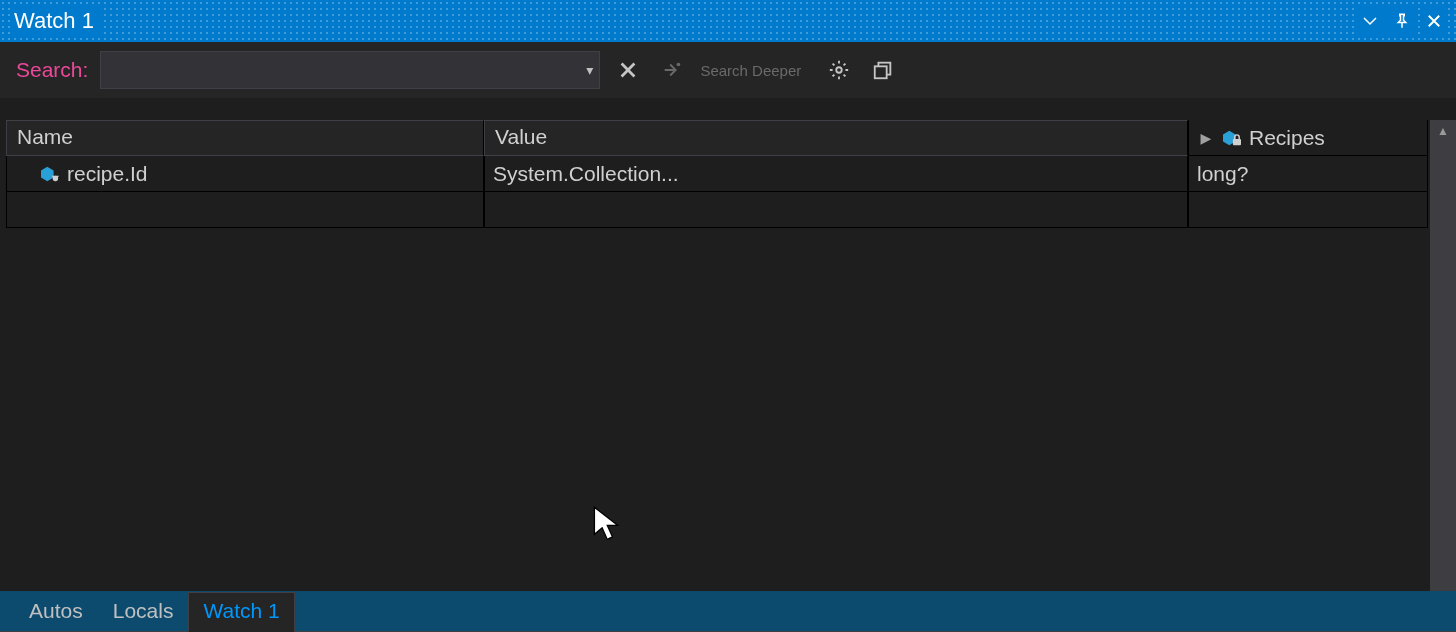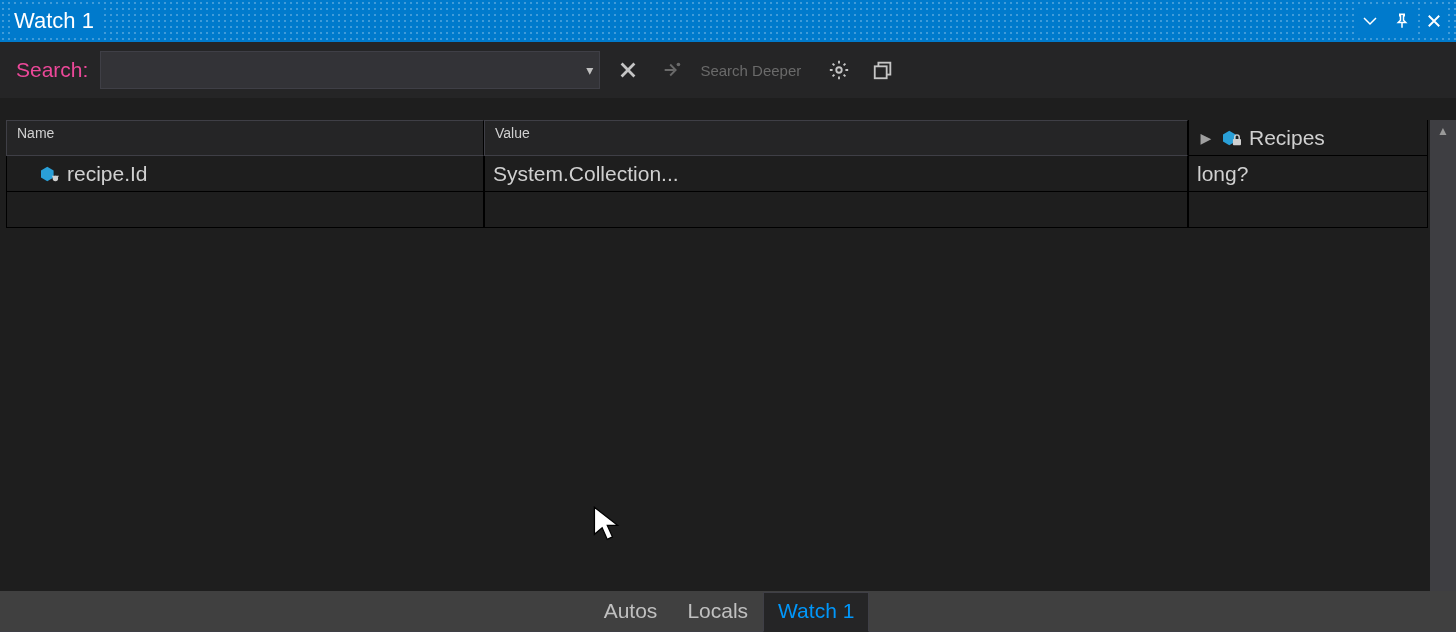--- a/index.html
+++ b/index.html
@@ -90,21 +90,21 @@
   .grid {
     display: grid;
     grid-template-columns: 478px 704px 240px;
     border-collapse: collapse;
   }
   .hdr {
     background: #252526;
     border: 1px solid #3f3f46;
     border-right: 1px solid #000;
     padding: 4px 10px;
-    font-size: 14px;
+    font-size: 21px;
     color: #d0d0d0;
   }
   .hdr:last-child { border-right: 1px solid #3f3f46; }
   .cell {
     background: #1e1e1e;
     border: 1px solid #000;
     border-top: none;
     padding: 3px 8px;
     font-size: 21px;
     color: #d0d0d0;
@@ -124,23 +124,22 @@
     font-size: 14px;
   }
   .exp-spacer { width: 18px; display: inline-block; }
   .obj-icon { width: 22px; height: 18px; display: inline-flex; }
   .obj-icon svg { width: 22px; height: 18px; }
 
   
   .tabstrip {
     display: flex;
     align-items: flex-end;
-    padding-left: 2px;
-    background: #404040;
-    justify-content: center;
+    padding-left: 14px;
+    background: #0c4a6e;
   }
   .tab {
     padding: 6px 14px 8px 14px;
     font-size: 21px;
     color: #c0c0c0;
     border: 1px solid transparent;
     position: relative;
     top: 1px;
   }
   .tab.active {

